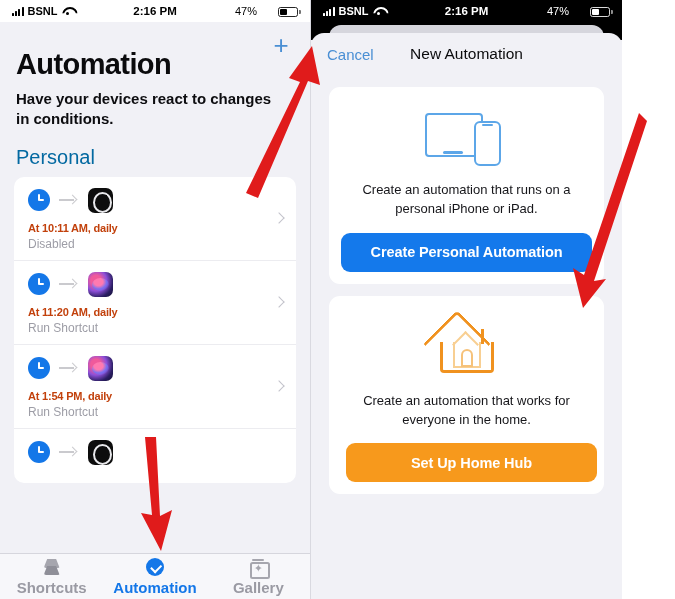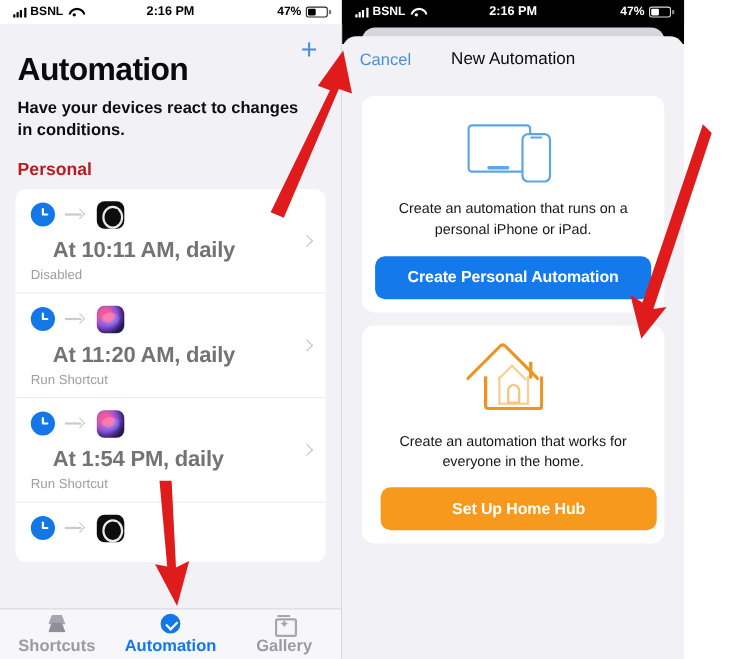--- a/index.html
+++ b/index.html
@@ -37,21 +37,21 @@
   }
   .statusbar.light { background: #ffffff; color: #000; }
   .statusbar.dark  { background: #000000; color: #fff; }
   .sb-left { display: flex; align-items: center; gap: 4px; font-size: 11px; font-weight: bold; }
   .sb-center {
     position: absolute; left: 0; right: 0; top: 0; bottom: 0;
     display: flex; align-items: center; justify-content: center;
     font-size: 11.5px; font-weight: bold;
     pointer-events: none;
   }
-  .sb-right { margin-left: auto; display: flex; align-items: center; gap: 4px; font-size: 11px; font-weight: bold; z-index: 2;}
+  .sb-right { margin-left: auto; display: flex; align-items: flex-end; gap: 21px; font-size: 11px; font-weight: normal; z-index: 2;}
   .bars { display: inline-flex; align-items: flex-end; gap: 1.2px; height: 9px; }
   .bars i { display: block; width: 2px; background: currentColor; border-radius: .5px; }
   .bars i:nth-child(1) { height: 3px; }
   .bars i:nth-child(2) { height: 5px; }
   .bars i:nth-child(3) { height: 7px; }
   .bars i:nth-child(4) { height: 9px; }
   .wifi { position: relative; width: 12px; height: 9px; }
   .wifi::before {
     content: ""; position: absolute; left: 0; top: 0;
     width: 12px; height: 12px;
@@ -93,21 +93,21 @@
     padding: 26px 16px 0 16px;
     font-size: 29px; font-weight: bold; letter-spacing: -.6px; color: #0b0b0d;
   }
   .subtitle {
     padding: 8px 16px 0 16px;
     font-size: 15px; font-weight: bold; color: #0d0d10; line-height: 1.35;
     max-width: 300px;
   }
   .section-hd {
     padding: 16px 16px 8px 16px;
-    font-size: 16px; font-weight: bold; color: #b91c1c;
+    font-size: 20px; font-weight: normal; color: #0369a1;
   }
   .list-card {
     margin: 0 14px;
     background: #ffffff;
     border-radius: 10px;
     overflow: hidden;
   }
   .row {
     position: relative;
     padding: 11px 14px 9px 14px;
@@ -151,21 +151,21 @@
   .app-ic.siri {
     background: radial-gradient(circle at 32% 34%, #f05a9b 0 22%, #8d4fd8 45%, #2b1e63 72%, #120e33 100%);
   }
   .app-ic.siri::before {
     content: ""; position: absolute; left: 4px; top: 6px; width: 17px; height: 13px;
     background: radial-gradient(ellipse at 38% 30%, #ff7ab0 0 30%, #7a6ff0 55%, rgba(30,20,90,0) 78%);
     border-radius: 50%;
   }
   .row-title {
     margin-top: 9px;
-    font-size: 20px; font-weight: bold; color: #737373; letter-spacing: -.2px; margin-left: 20px;
+    font-size: 11px; font-weight: bold; color: #c2410c; letter-spacing: -.2px;
   }
   .row-sub {
     margin-top: 3px;
     font-size: 12px; color: #9d9da6;
   }
   .chev {
     position: absolute; right: 13px; top: 50%;
     width: 8px; height: 8px;
     border-top: 1.8px solid #c3c3cb; border-right: 1.8px solid #c3c3cb;
     transform: translateY(-50%) rotate(45deg);

